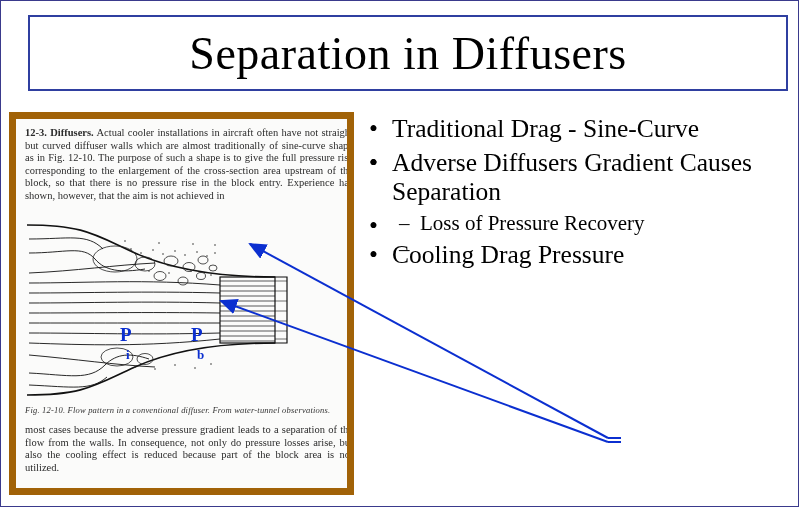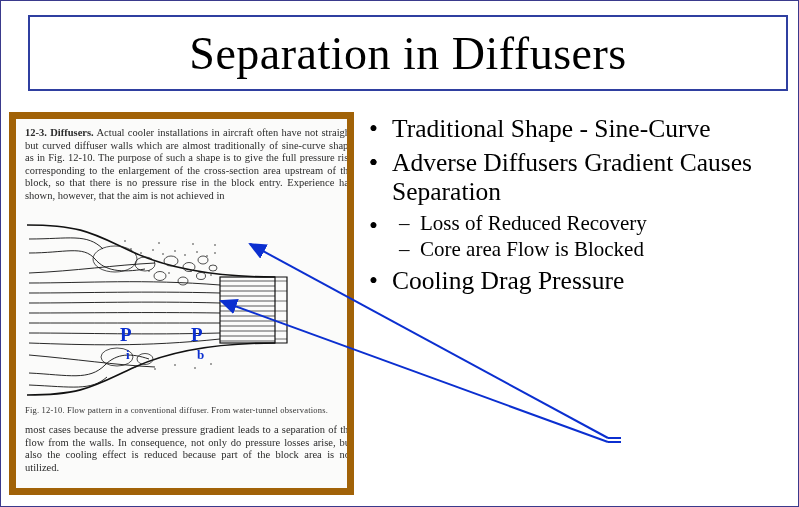--- a/index.html
+++ b/index.html
@@ -68,20 +68,21 @@
   #scan-para-top { top: 8px; }
   #scan-caption {
     position: absolute;
     left: 9px;
     top: 286px;
     width: 328px;
     font-size: 8.5px;
     font-family: "Liberation Serif", serif;
     color: #333333;
     letter-spacing: 0.2px;
+    font-style: italic;
   }
   #scan-para-bottom { top: 305px; }
 
   
   #diagram {
     position: absolute;
     left: 9px;
     top: 100px;
     width: 330px;
     height: 182px;
@@ -275,39 +276,38 @@
 
     <line x1="607" y1="441" x2="220" y2="300" stroke="#0b2fd0" stroke-width="2" marker-end="url(#ah)"></line>
 
     <line x1="607" y1="437" x2="620" y2="437" stroke="#0b2fd0" stroke-width="2"></line>
     <line x1="607" y1="441" x2="620" y2="441" stroke="#0b2fd0" stroke-width="2"></line>
   </svg>
 
   <div id="bullets">
     <div class="bullet">
       <span class="dot">•</span>
-      <span>Traditional Shape - Sine-Curve</span>
+      <span>Traditional Drag - Sine-Curve</span>
     </div>
     <div class="bullet">
       <span class="dot">•</span>
     </div>
     <div class="bullet">
       <span class="dot">•</span>
       <span>Adverse Diffusers Gradient Causes Separation</span>
     </div>
     <div class="bullet">
       <span class="dot">•</span>
     </div>
     <div class="sub-bullet">
       <span class="dash">–</span>
-      <span>Loss of Reduced Recovery</span>
+      <span>Loss of Pressure Recovery</span>
     </div>
     <div class="sub-bullet">
       <span class="dash">–</span>
-      <span>Core area Flow is Blocked</span>
     </div>
     <div class="bullet" style="margin-top:4px;">
       <span class="dot">•</span>
       <span>Cooling Drag Pressure</span>
     </div>
   </div>
 
 </div>
 
 </body></html>

